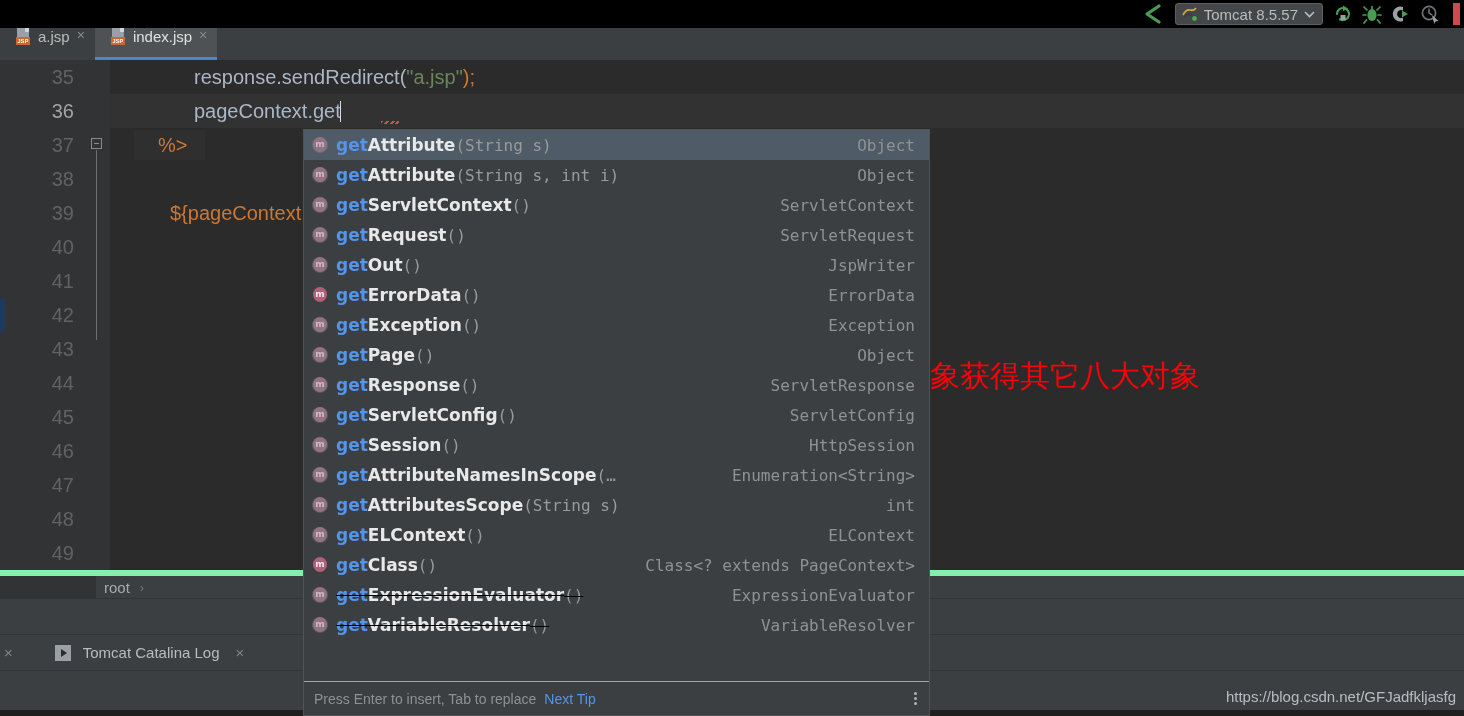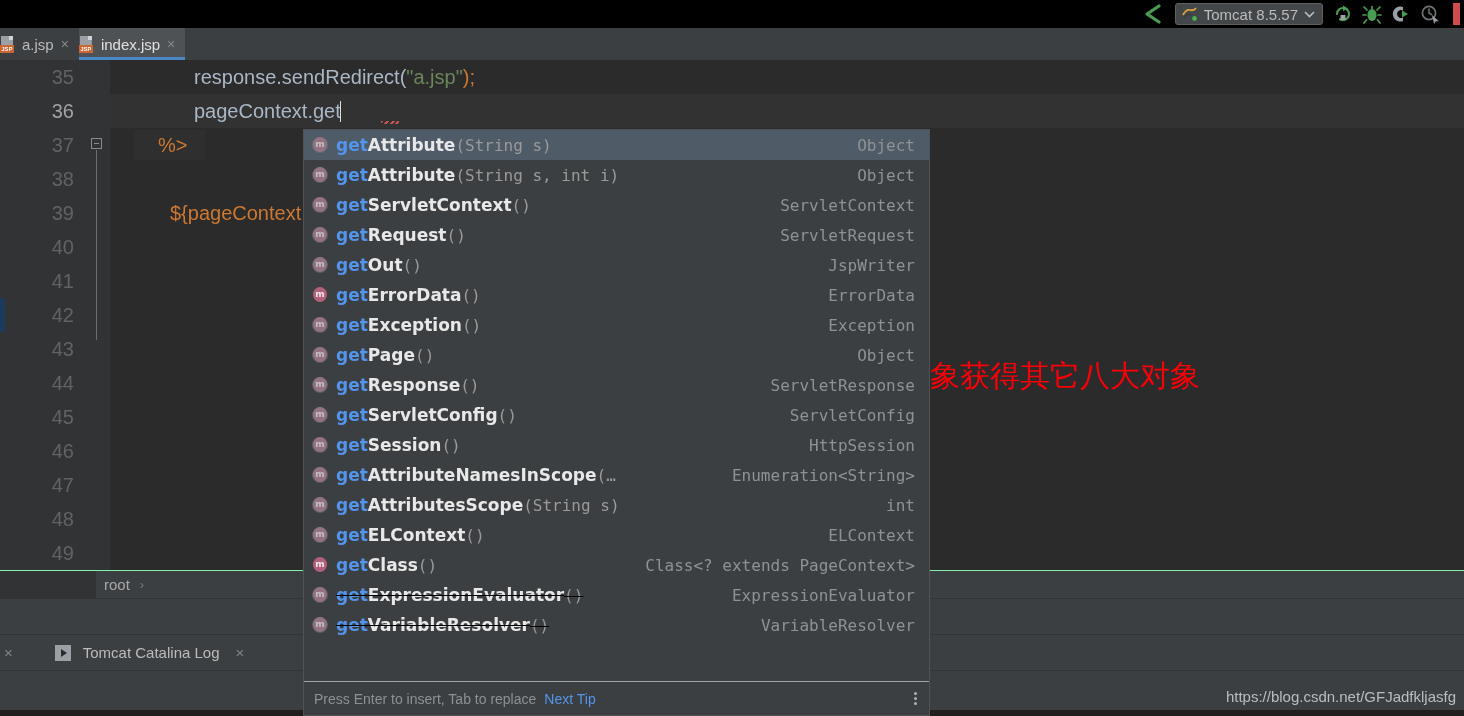--- a/index.html
+++ b/index.html
@@ -28,22 +28,22 @@
   .tb-icons { display: flex; align-items: center; gap: 9px; padding-right: 4px; }
   .tb-ico { width: 20px; height: 20px; display: flex; align-items: center; justify-content: center; }
   .stop-bar { width: 7px; height: 22px; background: #cf4b4b; margin-left: 4px; }
 
   
   .tabbar {
     position: absolute; left: 0; top: 28px; width: 1464px; height: 32px;
     background: #3c3f41; display: flex; align-items: stretch;
   }
   .tab {
-    display: flex; align-items: center; gap: 7px;
-    padding: 0 10px 0 0; position: relative; cursor: default;
+    display: flex; gap: 7px;
+    padding: 0 10px 0 16px; position: relative; cursor: default;
   }
   .tab.active { background: #4e5254; }
   .tab.active::after {
     content: ""; position: absolute; left: 0; right: 0; bottom: 0;
     height: 3px; background: #4a88c7;
   }
   .tab-label { font-size: 15px; color: #bbbbbb; }
   .tab.active .tab-label { color: #e0e0e0; }
   .tab-close { color: #888a8c; font-size: 14px; line-height: 1; }
   .jsp-icon { position: relative; width: 15px; height: 17px; flex: none; }
@@ -116,21 +116,21 @@
 
   
   .annotation {
     position: absolute; color: #fb0007; font-size: 30px;
     font-family: "DejaVu Sans", sans-serif; white-space: nowrap;
   }
 
   
   .breadcrumb-bar {
     position: absolute; left: 0; top: 570px; width: 1464px; height: 28px;
-    background: #3c3f41; border-top: 1px solid #86efac;
+    background: #3c3f41; border-top: 6px solid #86efac;
     display: flex; align-items: center;
   }
   .bc-spacer { width: 96px; height: 100%; background: #313335; }
   .bc-item { color: #a9a9a9; font-size: 15px; padding-left: 8px; }
   .bc-sep { color: #777; font-size: 13px; padding-left: 10px; }
 
   
   .panel-gap {
     position: absolute; left: 0; top: 598px; width: 1464px; height: 36px;
     background: #3c3f41; border-top: 1px solid #323436;

